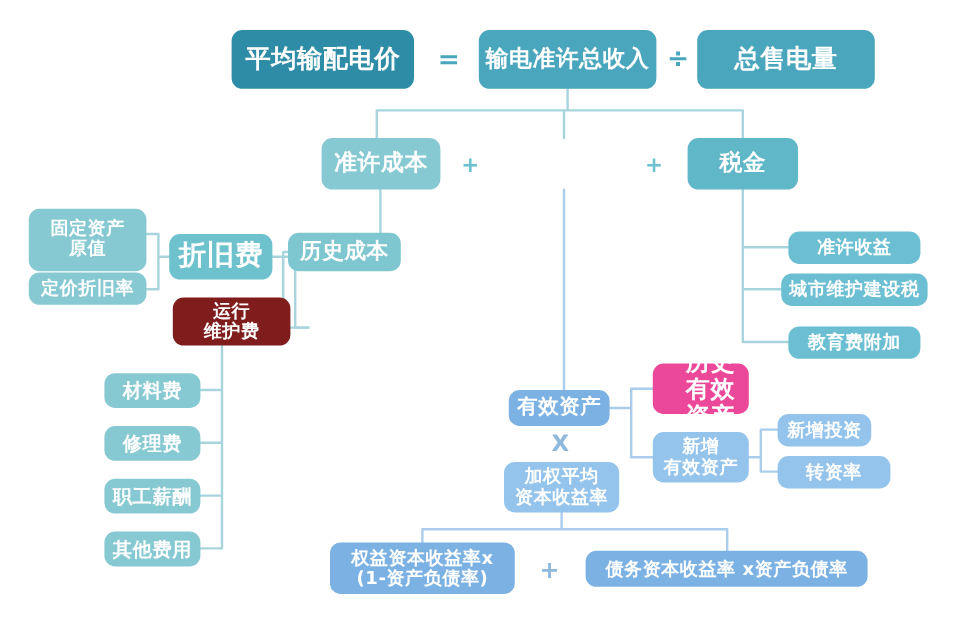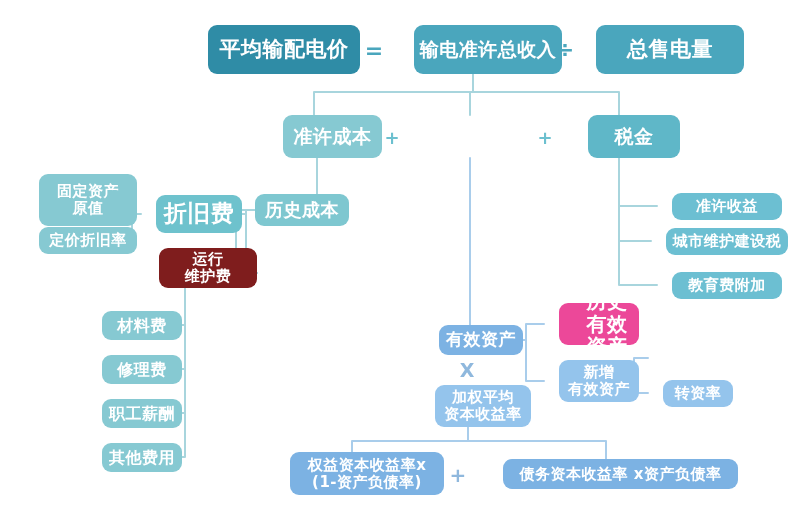--- a/index.html
+++ b/index.html
@@ -17,21 +17,20 @@
     text-align:center;
     color:#ffffff;
     font-weight:bold;
     border-radius:9px;
     box-sizing:border-box;
     line-height:1.12;
     letter-spacing:.5px;
     white-space:pre-line;
     z-index:2;
     padding:0 4px;
-    margin-left:15px;
   }
   .op{
     position:absolute;
     display:flex;align-items:center;justify-content:center;
     font-weight:bold;
     z-index:3;
   }
 </style>
 </head>
 <body>
@@ -69,21 +68,22 @@
     <div class="node" style="left: 657px; top: 193px; width: 110px; height: 27px; font-size: 15px; background: rgb(108, 191, 210);">准许收益</div>
     <div class="node" style="left: 651px; top: 228px; width: 122px; height: 27px; font-size: 15px; background: rgb(108, 191, 210);">城市维护建设税</div>
     <div class="node" style="left: 657px; top: 272px; width: 110px; height: 27px; font-size: 15px; background: rgb(108, 191, 210);">教育费附加</div>
     <div class="node" style="left: 424px; top: 325px; width: 84px; height: 30px; font-size: 17px; background: rgb(124, 178, 227);">有效资产</div>
     <div class="node" style="left: 420px; top: 385px; width: 96px; height: 42px; font-size: 15px; background: rgb(148, 196, 236);">加权平均
 资本收益率</div>
     <div class="node" style="left: 544px; top: 303px; width: 80px; height: 42px; font-size: 20px; background: #ec4899; padding-left: 20px;">历史
 有效资产</div>
     <div class="node" style="left: 544px; top: 360px; width: 80px; height: 42px; font-size: 15px; background: rgb(148, 196, 236);">新增
 有效资产</div>
-    <div class="node" style="left: 648px; top: 380px; width: 70px; height: 27px; font-size: 15px; background: rgb(148, 196, 236);">转资率</div>
+    <div class="node" style="left: 648px; top: 345px; width: 78px; height: 27px; font-size: 15px; background: rgb(148, 196, 236);">新增投资</div>
+    <div class="node" style="left: 648px; top: 380px; width: 94px; height: 27px; font-size: 15px; background: rgb(148, 196, 236);">转资率</div>
     <div class="node" style="left: 275px; top: 452px; width: 154px; height: 43px; font-size: 15px; background: rgb(124, 178, 227);">权益资本收益率x
 (1-资产负债率)</div>
     <div class="node" style="left: 488px; top: 459px; width: 235px; height: 30px; font-size: 15px; background: rgb(124, 178, 227);">债务资本收益率 x资产负债率</div>
     <div class="op" style="left: 358px; top: 38px; width: 32px; height: 24px; font-size: 22px; color: rgb(74, 166, 189);">=</div>
     <div class="op" style="left: 552px; top: 36px; width: 26px; height: 26px; font-size: 22px; color: rgb(74, 166, 189);">÷</div>
     <div class="op" style="left: 380px; top: 126px; width: 24px; height: 22px; font-size: 18px; color: rgb(108, 192, 207);">+</div>
     <div class="op" style="left: 533px; top: 126px; width: 24px; height: 22px; font-size: 18px; color: rgb(108, 192, 207);">+</div>
     <div class="op" style="left: 455px; top: 358px; width: 24px; height: 24px; font-size: 19px; color: rgb(143, 184, 221);">X</div>
     <div class="op" style="left: 445px; top: 463px; width: 26px; height: 24px; font-size: 20px; color: rgb(143, 184, 221);">+</div>
   </div>

